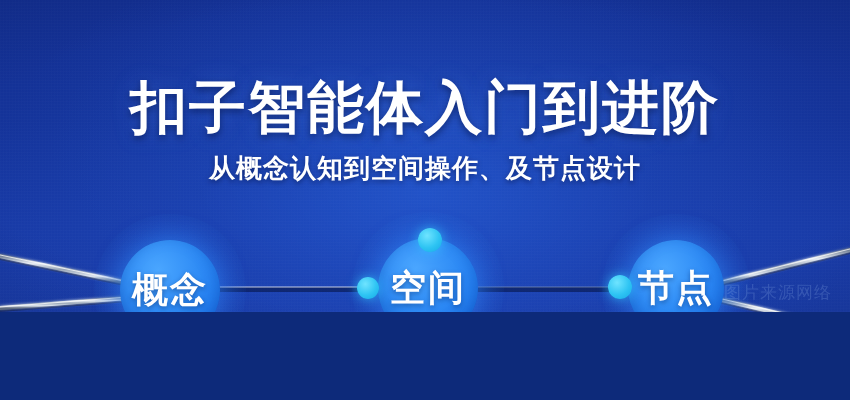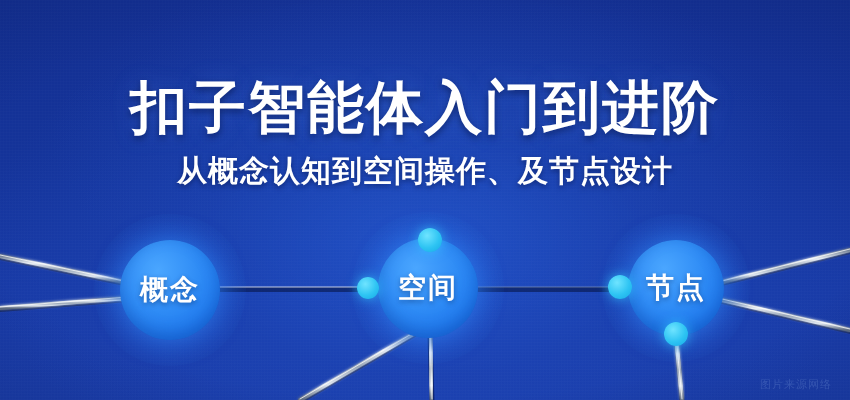--- a/index.html
+++ b/index.html
@@ -4,21 +4,21 @@
 <title>扣子智能体入门到进阶</title>
 <style>
   html, body {
     margin: 0;
     padding: 0;
     background: #0d2a7a;
   }
   #banner {
     position: relative;
     width: 850px;
-    height: 400px;
+    height: 312px;
     overflow: hidden;
     font-family: Liberation Sans, sans-serif;
     background: #14339c;
   }
   
   .bg-base {
     position: absolute;
     inset: 0;
     background: linear-gradient(180deg, #132f92 0%, #143399 38%, #183aa6 72%, #1a3ca8 100%);
   }
@@ -80,21 +80,21 @@
     font-size: 57px;
     line-height: 1.04;
     font-weight: bold;
     color: #ffffff;
     letter-spacing: 2px;
     text-shadow: 0 3px 7px rgba(3,14,60,.55), 0 0 22px rgba(90,150,255,.30);
     white-space: nowrap;
   }
   .subhead {
     margin: 14px 0 0 0;
-    font-size: 30px;
+    font-size: 26px;
     font-weight: bold;
     color: #ffffff;
     letter-spacing: 1px;
     text-shadow: 0 2px 5px rgba(3,14,60,.5);
     white-space: nowrap;
   }
 
   
   .node {
     position: absolute;
@@ -116,21 +116,21 @@
     inset: 0;
     border-radius: 50%;
     background: radial-gradient(circle at 38% 30%, #4aa6ff 0%, #2e8bf5 45%, #1f79ee 75%, #1b6ee0 100%);
     box-shadow: 0 0 26px rgba(50,140,255,.55), inset 0 -6px 16px rgba(10,50,140,.35);
   }
   .node .node-label {
     position: relative;
     z-index: 2;
     color: #ffffff;
     font-weight: bold;
-    font-size: 28px;
+    font-size: 36px;
     letter-spacing: 2px;
     text-shadow: 0 2px 5px rgba(5,30,90,.45);
     white-space: nowrap;
   }
   #node-1 { left: 120px; top: 240px; width: 100px; height: 100px; }
   #node-2 { left: 378px; top: 238px; width: 100px; height: 100px; }
   #node-3 { left: 628px; top: 240px; width: 96px;  height: 96px;  }
 
   
   .dot {
@@ -139,21 +139,21 @@
     z-index: 6;
     background: radial-gradient(circle at 38% 32%, #6fe4ff 0%, #2ec4f3 55%, #16a9e6 100%);
     box-shadow: 0 0 12px rgba(50,200,255,.7);
   }
 
   
   .watermark {
     position: absolute;
     right: 18px;
     bottom: 8px;
-    font-size: 11px;
+    font-size: 17px;
     color: rgba(150,180,235,0.22);
     letter-spacing: 1px;
     z-index: 7;
     user-select: none;
   }
 </style>
 </head>
 <body>
 
 <div id="banner">

